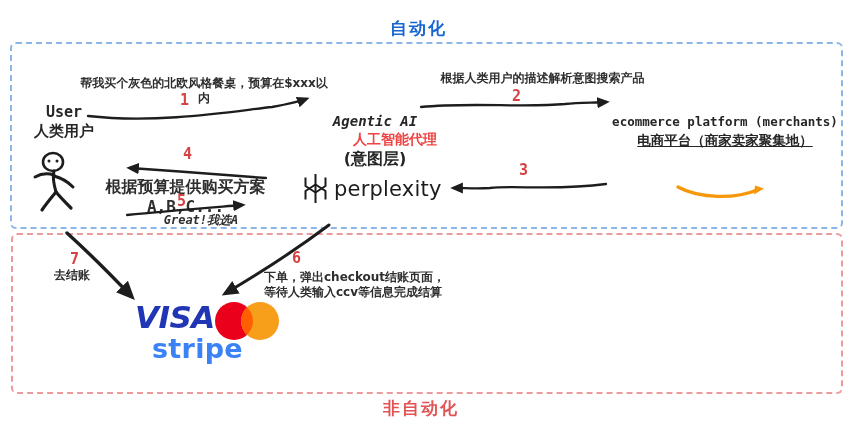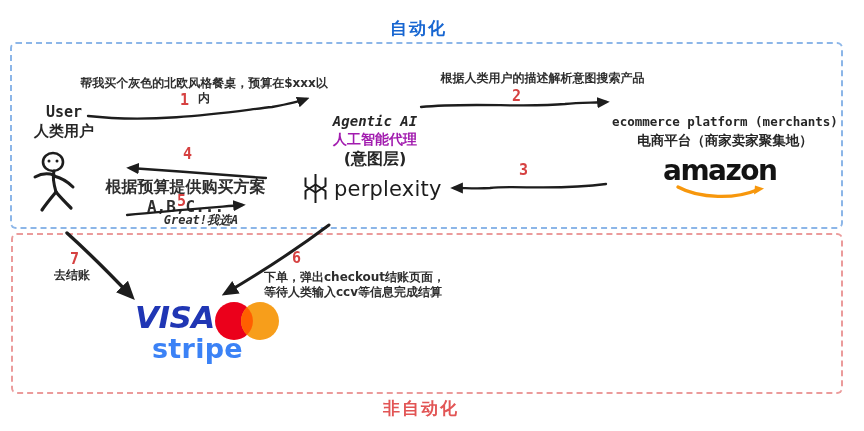--- a/index.html
+++ b/index.html
@@ -17,28 +17,28 @@
   .anno { color:#2e2e2e; font-weight:600; text-align:center; line-height:1.25; }
   .num  { color:#d64141; font-weight:700; font-size:15px; font-family:"DejaVu Sans Mono", monospace; }
   .mono { font-family:"DejaVu Sans Mono", monospace; }
 
   
   .user-en { left:24px; top:103px; width:80px; font-size:15px; font-weight:700; text-align:center; color:#262626; }
   .user-zh { left:16px; top:122px; width:96px; font-size:15px; font-weight:700; text-align:center; color:#262626; }
 
   
   .agent-title    { left:318px; top:113px; width:114px; font-size:14px; font-weight:700; text-align:center; color:#262626;font-style:italic; }
-  .agent-subtitle { left:313px; top:131px; width:124px; font-size:14px; font-weight:700; text-align:center; color:#a21caf; }
+  .agent-subtitle { left:313px; top:131px; width:124px; font-size:14px; font-weight:700; text-align:right; color:#ef4444; }
   .agent-role     { left:318px; top:149px; width:114px; font-size:16px; font-weight:700; text-align:center; color:#262626; }
   .pplx { left:302px; top:173px; display:flex; align-items:center; }
   .pplx-word { font-size:21px; font-weight:500; color:#1c1c1c; margin-left:5px; letter-spacing:0.2px; }
 
   
   .plat-title    { left:599px; top:114px; width:252px; font-size:12.5px; font-weight:700; text-align:center; color:#262626; }
-  .plat-subtitle { left:609px; top:132px; width:232px; font-size:13.5px; font-weight:700; text-align:center; color:#262626; }
+  .plat-subtitle { left:609px; top:132px; width:232px; font-size:13.5px; font-weight:700; text-align:center; color:#262626;text-decoration:underline; }
   .amazon-word   { left:663px; top:154px; width:112px; text-align:center; font-size:28px; font-weight:800; letter-spacing:-1.5px; color:#131313; }
 
   
   .l1 { left:78px;  top:76px;  width:252px; font-size:12px; }
   .n1 { left:180px; top:91px; }
   .l2 { left:430px; top:71px;  width:225px; font-size:12px; }
   .n2 { left:512px; top:87px; }
   .l3 { left:437px; top:196px; width:192px; font-size:12px; }
   .n3 { left:519px; top:161px; }
   .l4 { left:98px;  top:177px; width:175px; font-size:16px; }
@@ -78,21 +78,20 @@
         <path d="M13.5,1 V30"></path>
         <path d="M3.5,4.5 V13 L13.5,19.5 L23.5,13 V4.5"></path>
         <path d="M3.5,26.5 V18 L13.5,11.5 L23.5,18 V26.5"></path>
       </g>
     </svg>
     <span class="pplx-word">perplexity</span>
   </div>
 
   <div class="abs plat-title mono">ecommerce platform (merchants)</div>
   <div class="abs plat-subtitle">电商平台（商家卖家聚集地）</div>
-  <div class="abs amazon-word">amazon</div>
   <svg class="abs" style="left:672px; top:184px;" width="100" height="20" viewBox="0 0 100 20">
     <path d="M6,3 C28,15 64,15 85,6" fill="none" stroke="#f7970c" stroke-width="3.4" stroke-linecap="round"></path>
     <polygon points="83,1.5 92,4.5 82,10.5" fill="#f7970c"></polygon>
   </svg>
 
   <div class="abs anno l1">帮我买个灰色的北欧风格餐桌，预算在$xxx以内</div>
   <div class="abs num n1">1</div>
 
   <div class="abs anno l2">根据人类用户的描述解析意图搜索产品</div>
   <div class="abs num n2">2</div>

